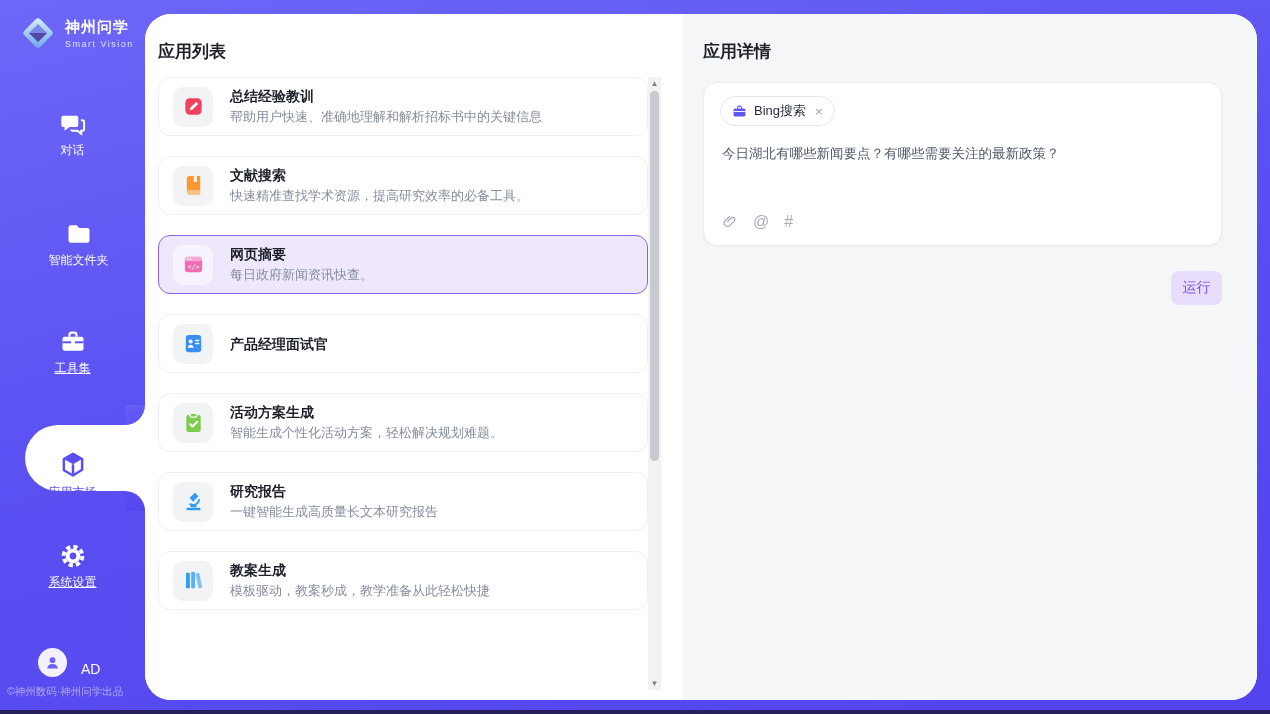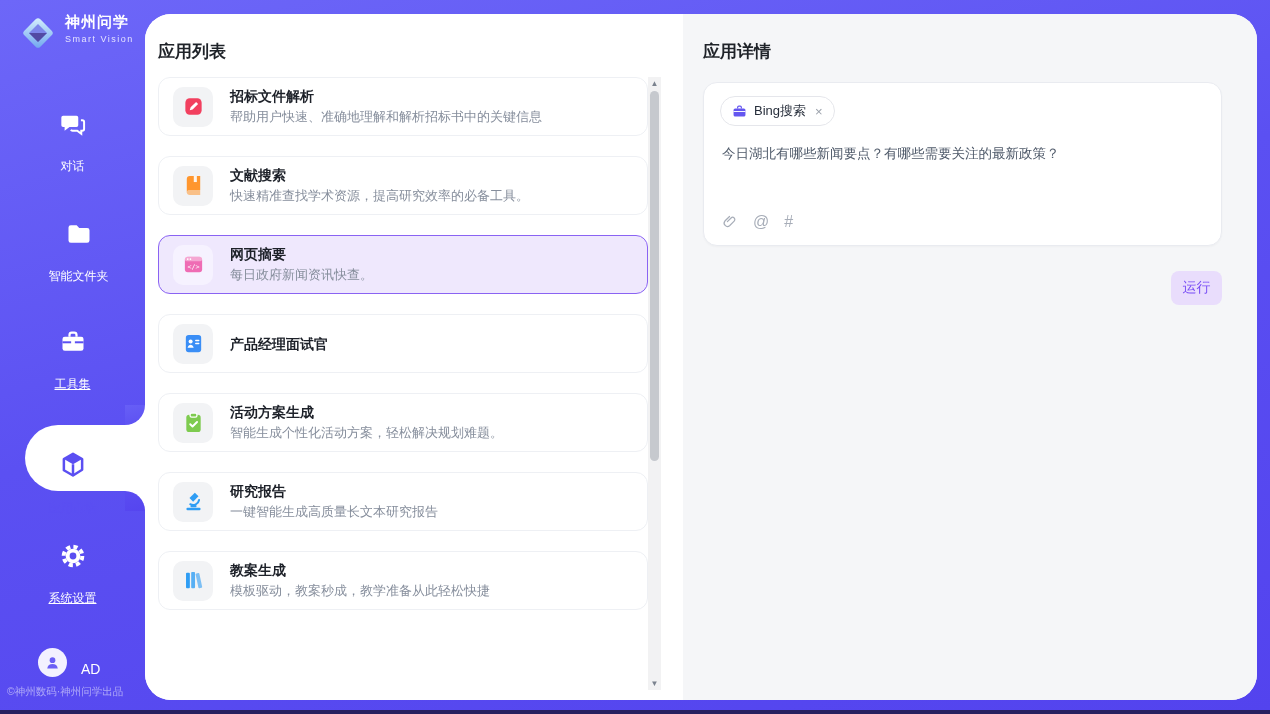--- a/index.html
+++ b/index.html
@@ -3,28 +3,28 @@
 <meta charset="utf-8">
 <style>
   * { margin:0; padding:0; box-sizing:border-box; }
   html,body { width:1270px; height:714px; overflow:hidden;
     font-family:"Liberation Sans","DejaVu Sans",sans-serif; }
   body { position:relative;
     background:linear-gradient(165deg,#6d67f8 0%,#5b50f2 45%,#5343ee 100%); }
 
   
   .sidebar { position:absolute; left:0; top:0; width:145px; height:714px; }
-  .logo { position:absolute; left:18px; top:13px; display:flex; gap:7px; }
+  .logo { position:absolute; left:18px; top:13px; display:flex; align-items:center; gap:7px; }
   .logo svg { width:40px; height:40px; }
   .logo-title { color:#fff; font-size:15px; font-weight:700; letter-spacing:1px; }
   .logo-sub { color:#e4e2ff; font-size:9px; letter-spacing:1.5px; margin-top:2px; }
 
   .nav-item { position:absolute; left:0; width:145px; text-align:center; cursor:pointer; }
   .nav-item svg { width:28px; height:28px; }
-  .nav-label { display:block; margin-top:16px; color:#fff; font-size:12px; }
+  .nav-label { display:block; margin-top:0; color:#fff; font-size:12px; }
   .nav-label.underline { text-decoration:underline; }
   .ni-chat { top:110px; } .ni-folder { top:220px;padding-left:12px; } .ni-tools { top:328px; } .ni-settings { top:542px; }
 
   
   .bubble { position:absolute; left:25px; top:425px; width:120px; height:66px;
     background:#fff; border-radius:33px 0 0 33px; }
   .notch { position:absolute; left:125px; width:20px; height:20px; background:#fff; }
   .notch-top { top:405px; } .notch-bottom { top:491px; }
   .notch-top::after { content:""; position:absolute; inset:0;
     background:linear-gradient(165deg,#675ff6,#5c50f2); border-bottom-right-radius:20px; }
@@ -174,21 +174,21 @@
     <h2 class="col-title">应用列表</h2>
     <div class="list" id="app-list">
         <div class="card">
     <div class="card-icon">
       <svg viewBox="0 0 24 24">
               <rect x="3.5" y="3.5" width="17" height="17" rx="4.5" fill="#f2405f"></rect>
     <path d="M8.1 15.9l.9-3 5.7-5.7 2.1 2.1-5.7 5.7-3 .9z" fill="#fff"></path>
             </svg>
     </div>
     <div class="card-text">
-      <div class="card-title">招标文件解析</div>
+      <div class="card-title">总结经验教训</div>
       <div class="card-desc">帮助用户快速、准确地理解和解析招标书中的关键信息</div>
     </div>
   </div>
         <div class="card">
     <div class="card-icon">
       <svg viewBox="0 0 24 24">
               <path d="M5 5.2A3.2 3.2 0 018.2 2H19v14.6H8.2A3.2 3.2 0 005 19.8z" fill="#ff962e"></path>
     <path d="M5 19.8a3.2 3.2 0 013.2-3.2H19V22H8.2A3.2 3.2 0 015 19.8z" fill="#ff962e" opacity=".55"></path>
     <rect x="12.3" y="2" width="3.2" height="6.4" fill="#fff" opacity=".9"></rect>
             </svg>

